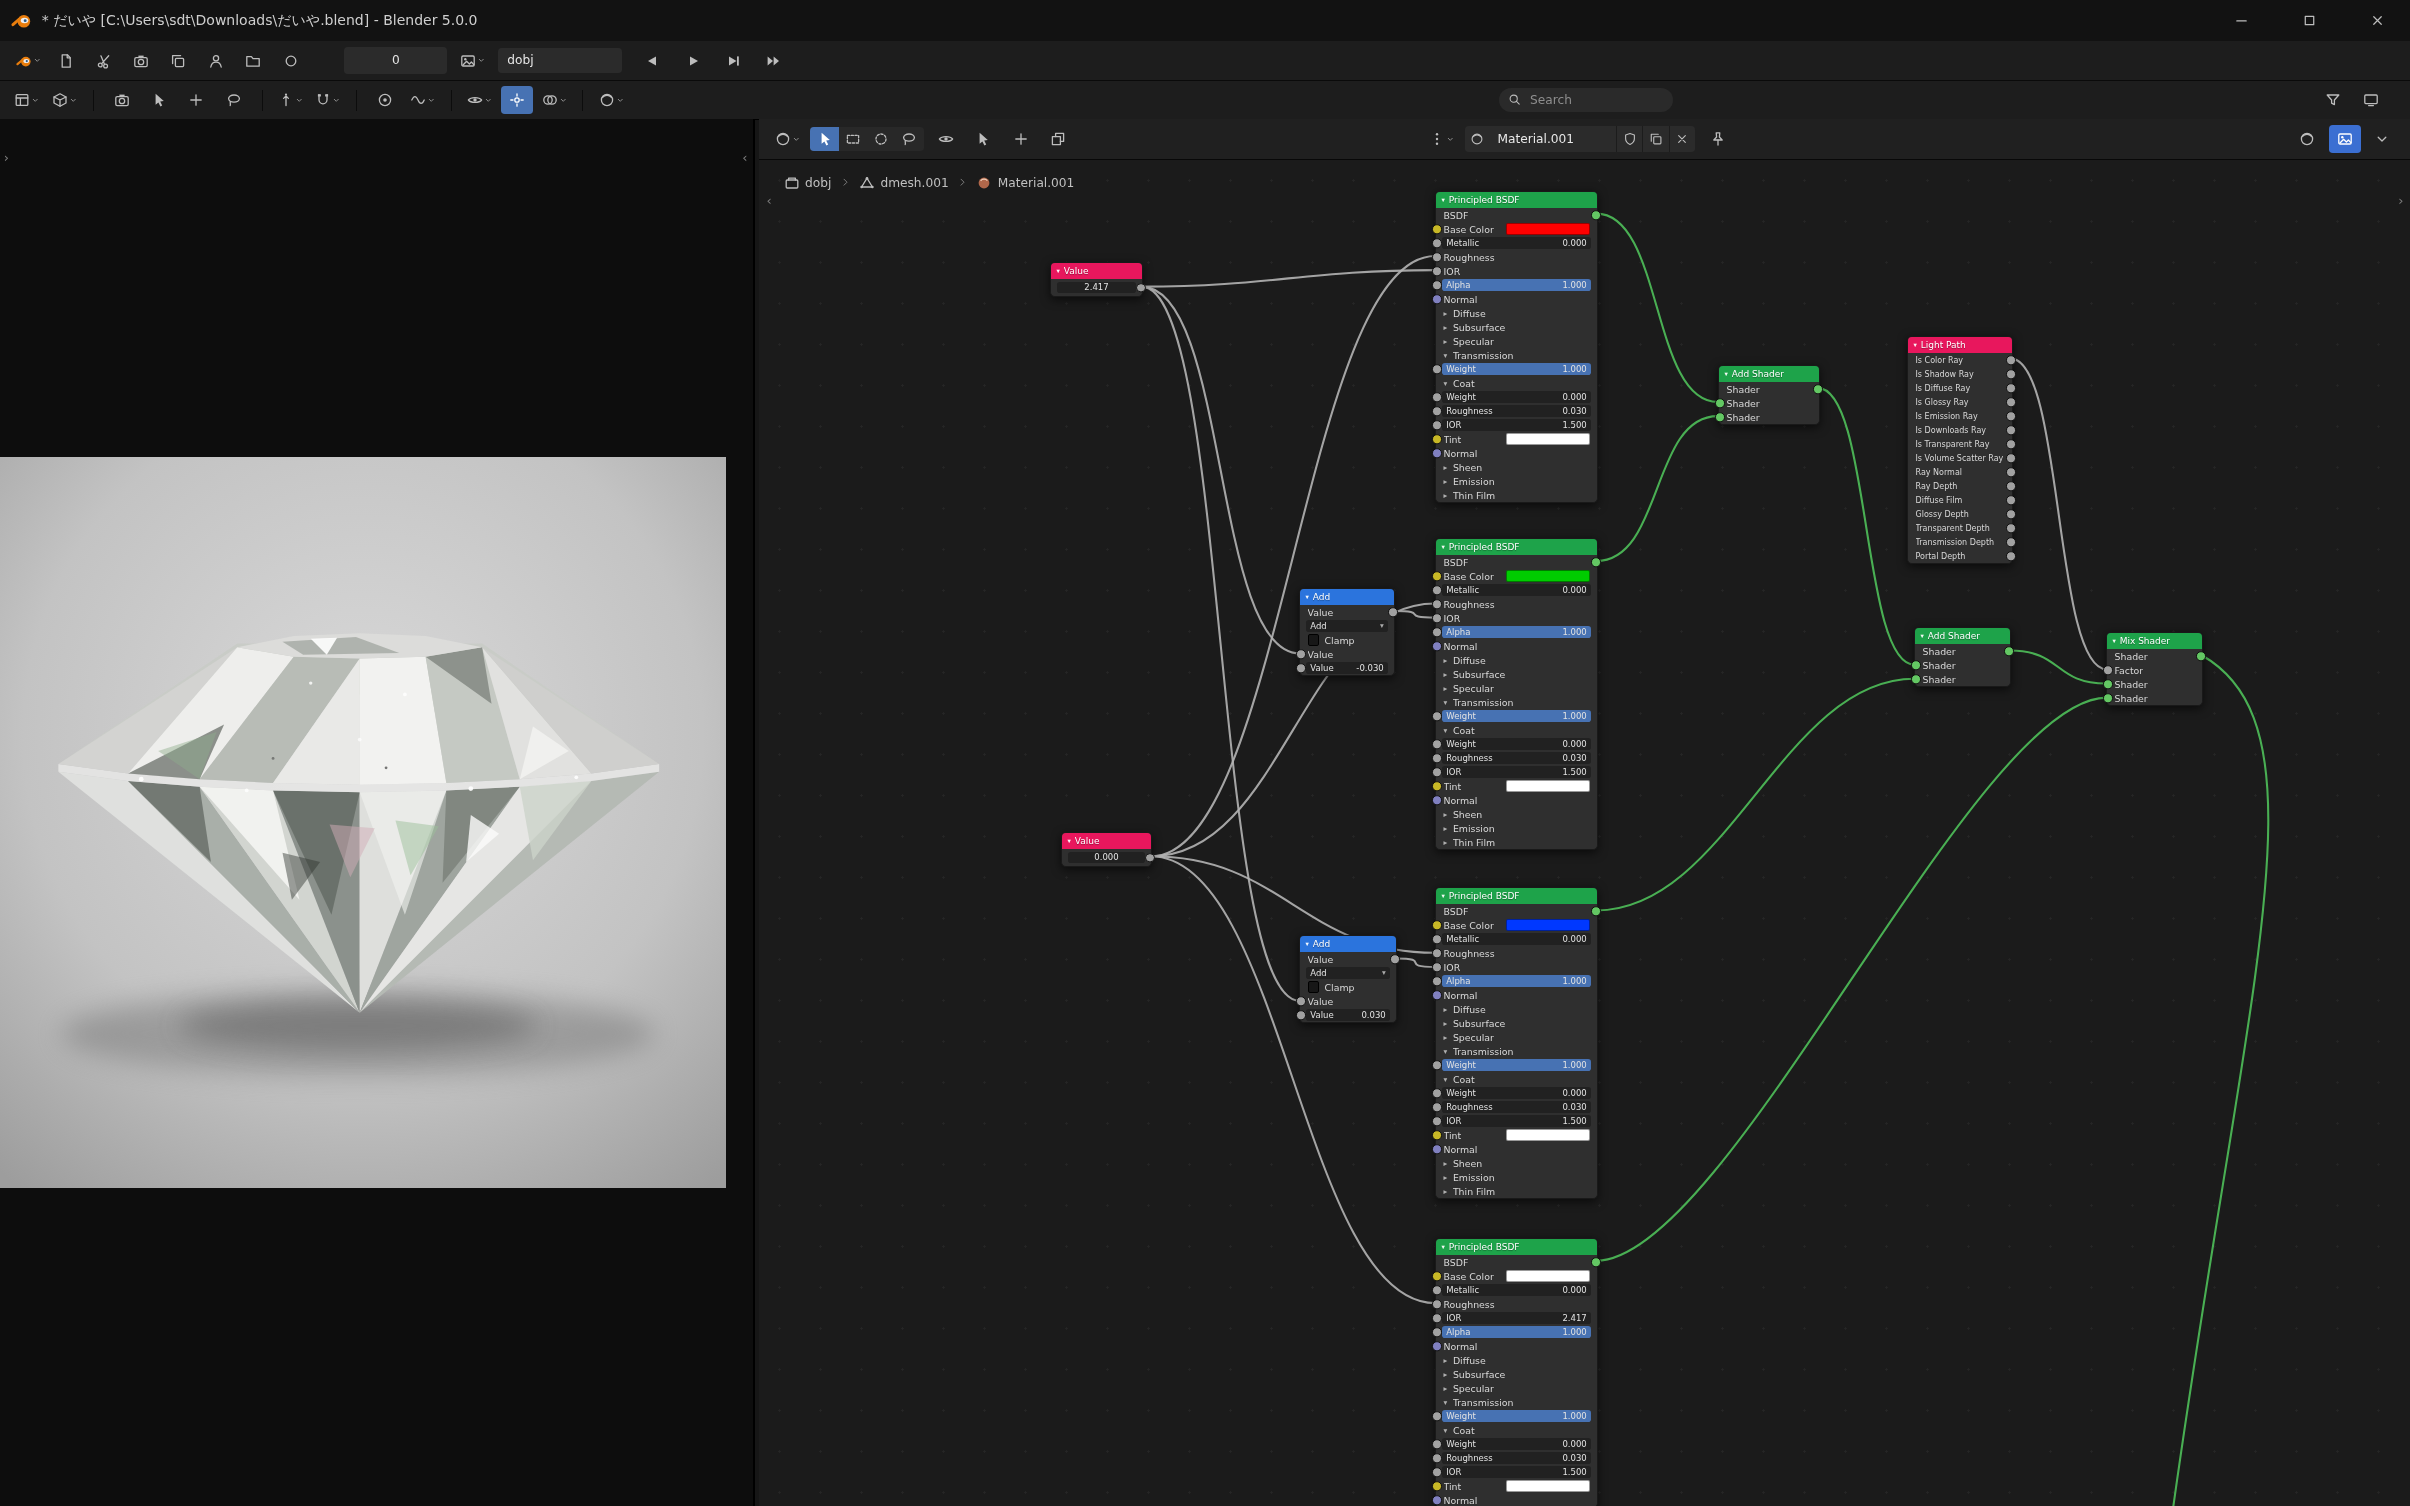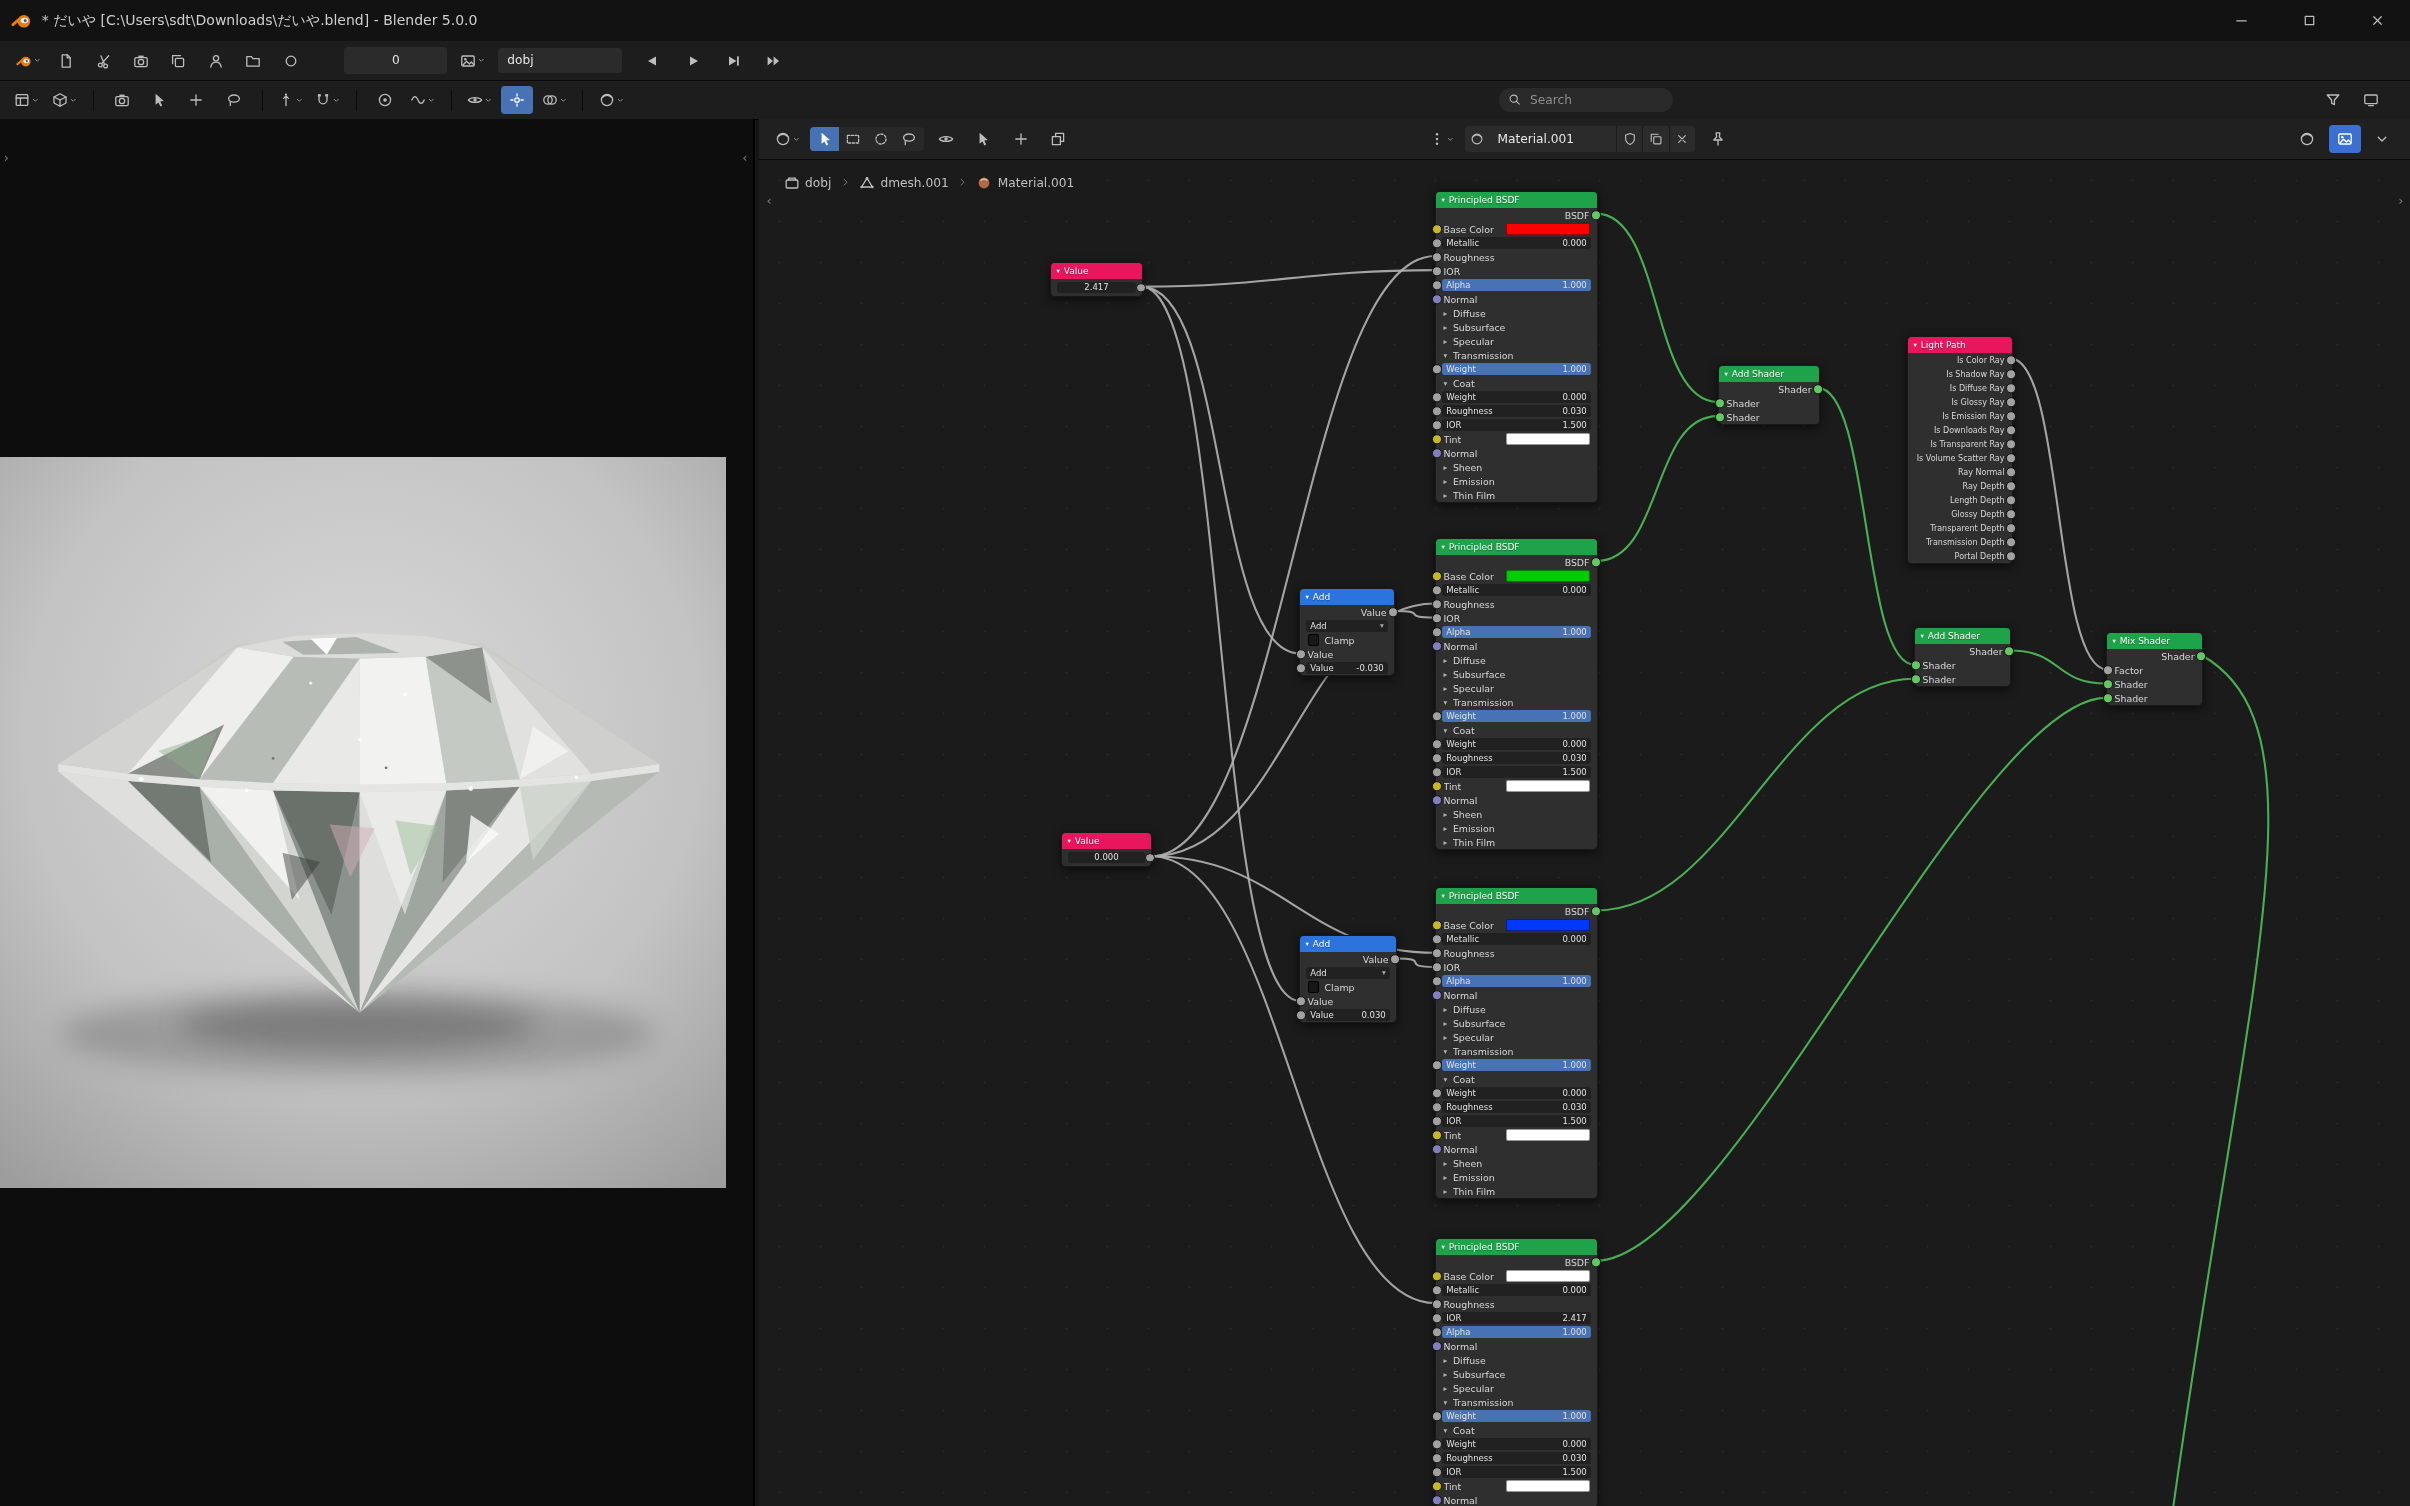--- a/index.html
+++ b/index.html
@@ -64,21 +64,21 @@
   .wires{position:absolute;left:0;top:0;z-index:1;}
   #nodes{position:absolute;left:0;top:0;z-index:2;}
 
   
   .node{position:absolute;background:#2f2f2f;border:0.9px solid #191919;border-radius:4.7px;box-shadow:0 2.8px 9.4px rgba(0,0,0,.6);font-size:9.4px;color:#d6d6d6;}
   .node-header{height:16px;border-radius:3.8px 3.8px 0 0;padding:0 5.6px;color:#fff;display:flex;align-items:center;gap:3.8px;}
   .hdr-arrow{font-size:6.6px;opacity:.95;}
   .hdr-title{font-size:9px;white-space:nowrap;overflow:hidden;text-shadow:0 0.9px 0.9px rgba(0,0,0,.35);}
   .nrow{height:14px;display:flex;align-items:center;padding:0 7.5px;position:relative;}
   .nrow.small .rl{font-size:8px;}
-  .t-out{justify-content:flex-end;}
+  .t-out{}
   .t-slider,.t-dropdown,.t-valfield{padding:0 5.6px;}
   .t-valfield{height:17px;}
   .rl{white-space:nowrap;overflow:hidden;color:#d8d8d8;}
   .sl{position:relative;flex:1;height:11.3px;background:#212121;border-radius:2.8px;display:flex;align-items:center;justify-content:space-between;padding:0 4.7px;overflow:hidden;font-size:8.5px;color:#e2e2e2;}
   .sl.center{justify-content:center;}
   .sl .fillbar{position:absolute;left:0;top:0;bottom:0;width:0;background:#4772b3;}
   .sll,.slv,.ddv{position:relative;z-index:1;white-space:nowrap;}
   .ddv{font-size:7.5px;color:#aaa;}
   .swatch{flex:0 0 56%;height:10.4px;border-radius:1.9px;margin-left:auto;border:0.9px solid rgba(0,0,0,.4);}
   .parrow{width:9.4px;color:#b0b0b0;font-size:7.5px;flex:0 0 auto;}
@@ -1099,21 +1099,21 @@
           </div>
           <div class="nrow t-out small">
             <span class="rl">Ray Normal</span>
             <span class="sock out" style="background: rgb(161, 161, 161);"></span>
           </div>
           <div class="nrow t-out small">
             <span class="rl">Ray Depth</span>
             <span class="sock out" style="background: rgb(161, 161, 161);"></span>
           </div>
           <div class="nrow t-out small">
-            <span class="rl">Length Depth</span>
+            <span class="rl">Diffuse Film</span>
             <span class="sock out" style="background: rgb(161, 161, 161);"></span>
           </div>
           <div class="nrow t-out small">
             <span class="rl">Glossy Depth</span>
             <span class="sock out" style="background: rgb(161, 161, 161);"></span>
           </div>
           <div class="nrow t-out small">
             <span class="rl">Transparent Depth</span>
             <span class="sock out" style="background: rgb(161, 161, 161);"></span>
           </div>

